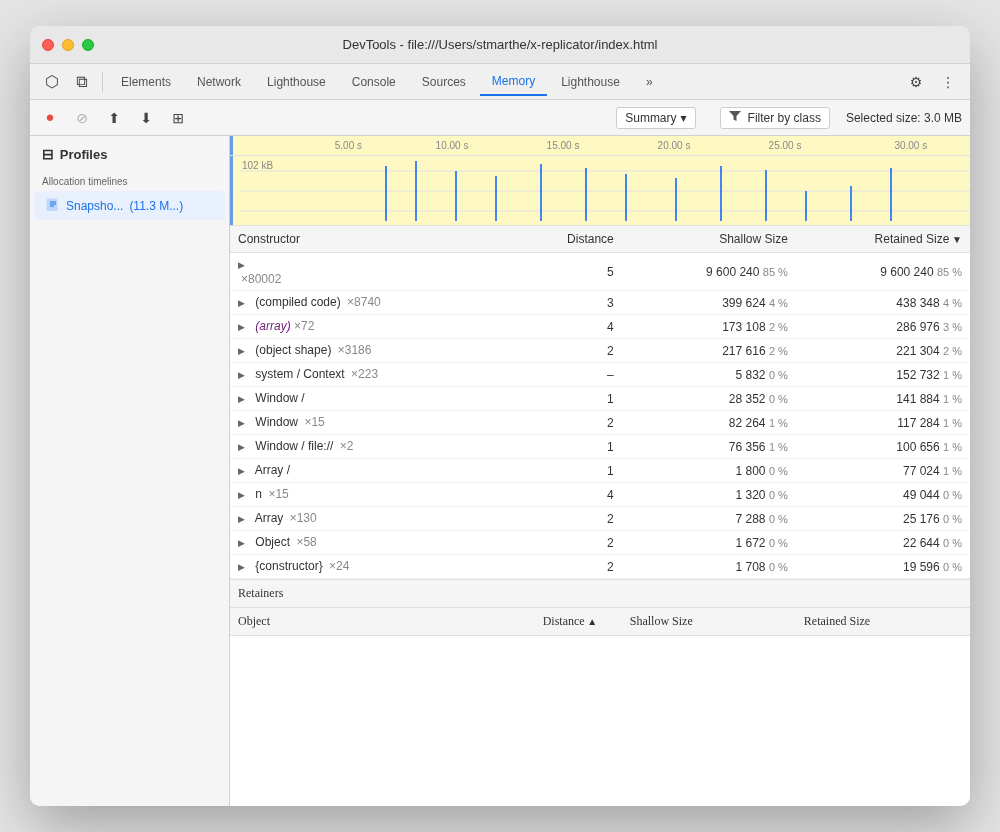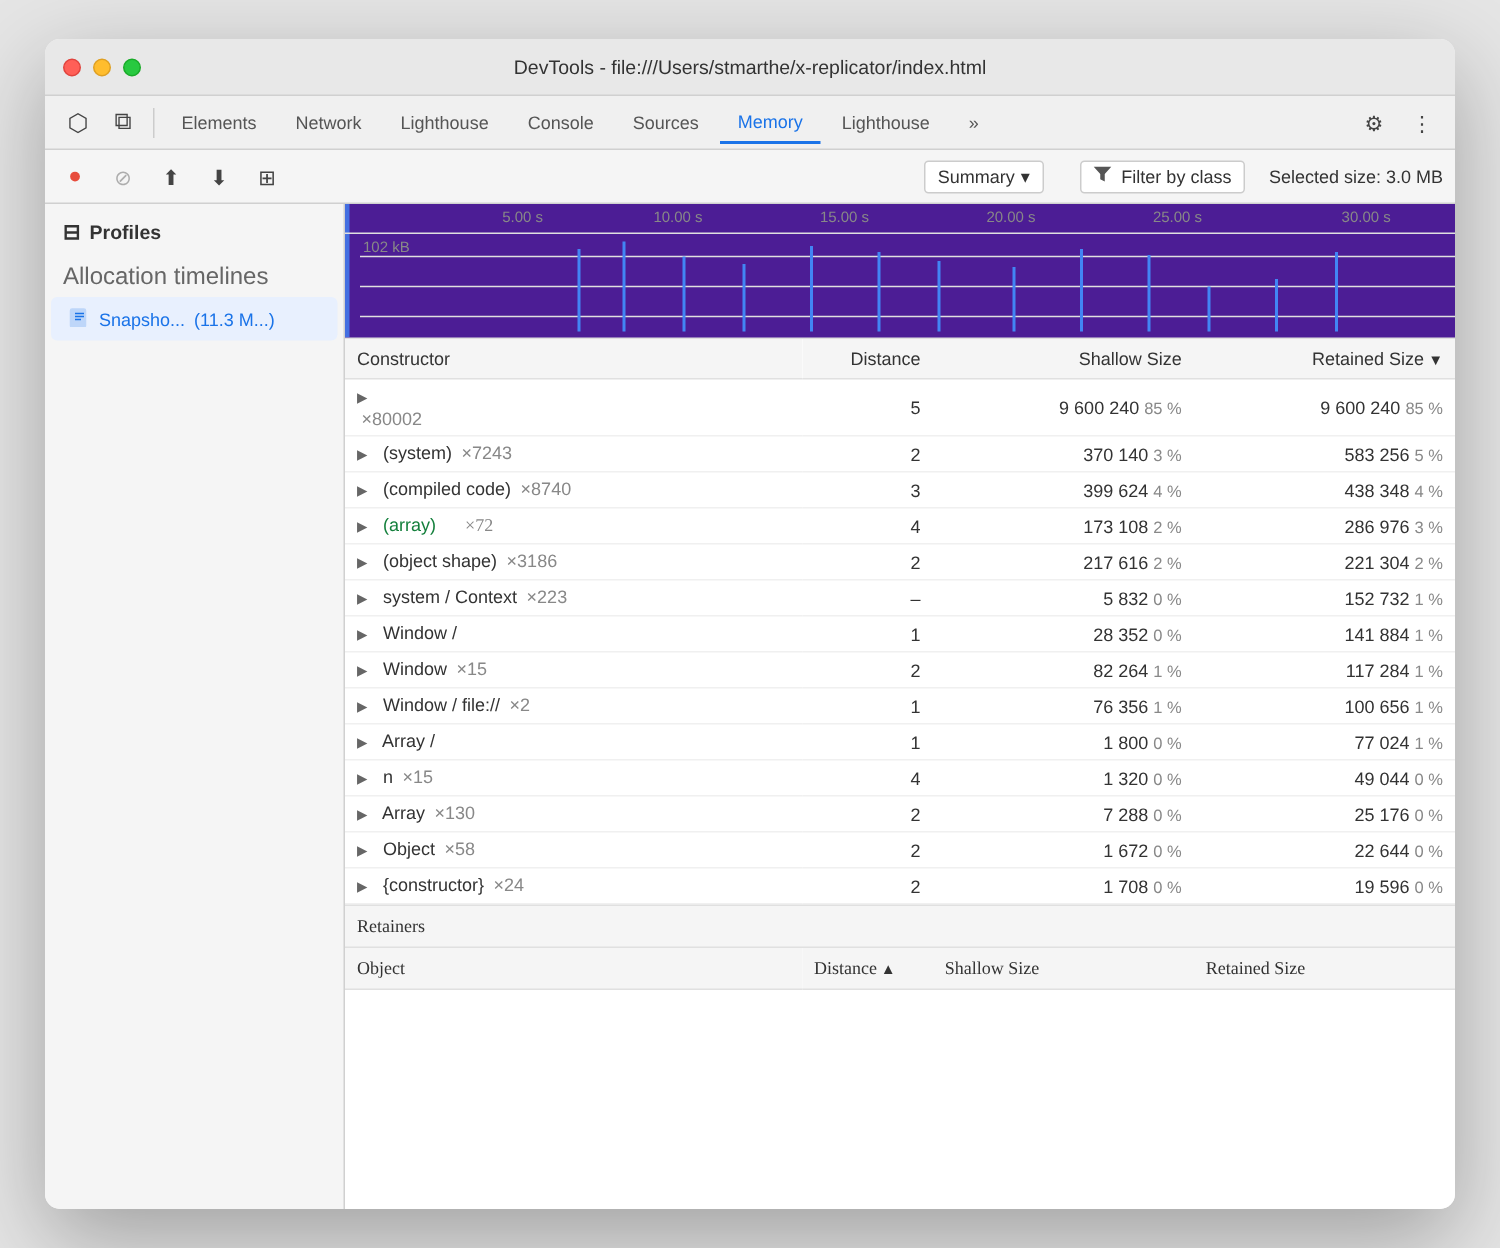--- a/index.html
+++ b/index.html
@@ -165,21 +165,21 @@
       padding: 10px 12px 6px;
       display: flex;
       align-items: center;
       gap: 6px;
       font-size: 13px;
       font-weight: 600;
       color: #333;
     }
     .sidebar-section-title {
       padding: 8px 12px 4px;
-      font-size: 16px;
+      font-size: 10px;
       color: #666;
       font-weight: 500;
     }
     .sidebar-item {
       padding: 6px 12px;
       display: flex;
       align-items: center;
       gap: 6px;
       cursor: pointer;
       font-size: 12px;
@@ -193,21 +193,21 @@
     }
     .main-panel {
       flex: 1;
       display: flex;
       flex-direction: column;
       overflow: hidden;
       background: white;
     }
     .timeline-area {
       height: 90px;
-      background: #4c1d95;
+      background: #fef9c3;
       border-bottom: 1px solid #e0e0e0;
       position: relative;
       overflow: hidden;
     }
     .timeline-ruler {
       height: 20px;
       border-bottom: 1px solid #e0e0e0;
       display: flex;
       align-items: center;
       padding-left: 10px;
@@ -439,42 +439,32 @@
     <span style="color:#333;"><div>
     <span style="color:#888;margin-left:3px;">×80002</span>
   </div></span></td>
                 <td class="right">5</td>
                 <td class="right">9 600 240 <span style="color:#888;font-size:11px;">85 %</span></td>
                 <td class="right">9 600 240 <span style="color:#888;font-size:11px;">85 %</span></td>
               </tr>
               <tr>
                 <td class="constructor-td">
     <span style="display:inline-block;width:12px;height:12px;font-size:9px;color:#666;cursor:pointer;margin-right:2px;">▶</span>
-    <span style="color:#333;">(system)</span>
-    <span style="color:#888;margin-left:3px;">×7243</span>
-  </td>
-                <td class="right">2</td>
-                <td class="right">370 140 <span style="color:#888;font-size:11px;">3 %</span></td>
-                <td class="right">583 256 <span style="color:#888;font-size:11px;">5 %</span></td>
-              </tr>
-              <tr>
-                <td class="constructor-td">
-    <span style="display:inline-block;width:12px;height:12px;font-size:9px;color:#666;cursor:pointer;margin-right:2px;">▶</span>
     <span style="color:#333;">(compiled code)</span>
     <span style="color:#888;margin-left:3px;">×8740</span>
   </td>
                 <td class="right">3</td>
                 <td class="right">399 624 <span style="color:#888;font-size:11px;">4 %</span></td>
                 <td class="right">438 348 <span style="color:#888;font-size:11px;">4 %</span></td>
               </tr>
               <tr>
                 <td class="constructor-td">
     <span style="display:inline-block;width:12px;height:12px;font-size:9px;color:#666;cursor:pointer;margin-right:2px;">▶</span>
-    <span style="color:#15803d;">(array)</span>
-    <span style="color:#888;margin-left:16px;font-family:Liberation Serif, serif;">×72</span>
+    <span style="color:#701a75;font-style:italic;">(array)</span>
+    <span style="color:#888;margin-left:0;">×72</span>
   </td>
                 <td class="right">4</td>
                 <td class="right">173 108 <span style="color:#888;font-size:11px;">2 %</span></td>
                 <td class="right">286 976 <span style="color:#888;font-size:11px;">3 %</span></td>
               </tr>
               <tr>
                 <td class="constructor-td">
     <span style="display:inline-block;width:12px;height:12px;font-size:9px;color:#666;cursor:pointer;margin-right:2px;">▶</span>
     <span style="color:#333;">(object shape)</span>
     <span style="color:#888;margin-left:3px;">×3186</span>

